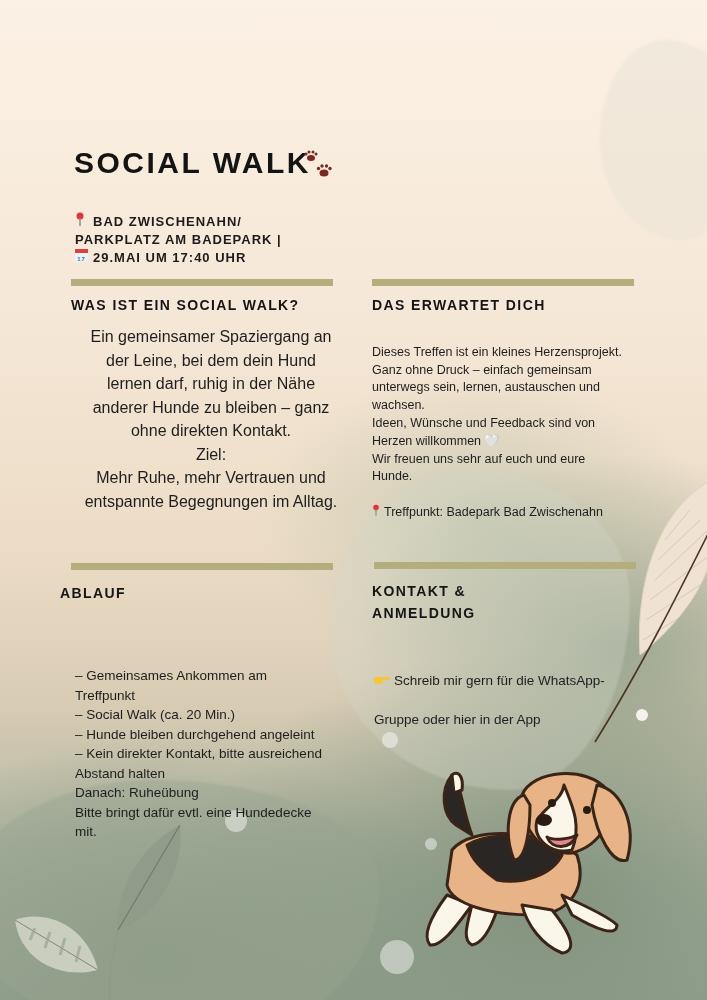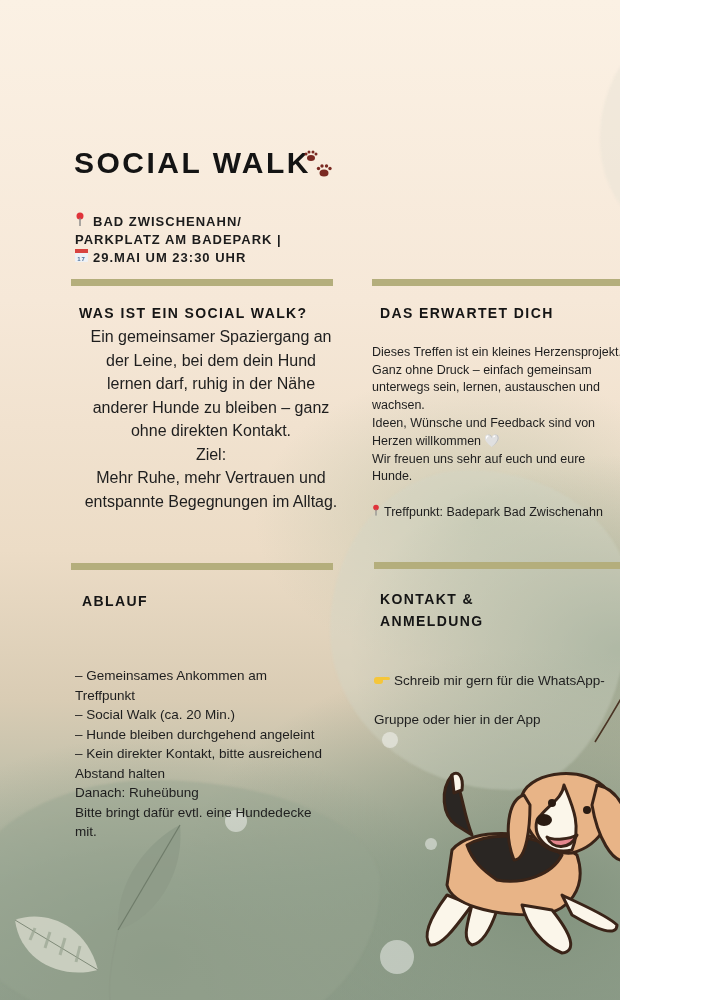--- a/index.html
+++ b/index.html
@@ -1,18 +1,18 @@
 <!DOCTYPE html>
 <html><head>
   <meta charset="utf-8">
   <style>
     html, body { margin: 0; padding: 0; }
     body { width: 707px; height: 1000px; overflow: hidden; font-family: "Liberation Sans", "DejaVu Sans", sans-serif; color: #1a1a1a; }
     .page {
-      position: relative; width: 620px; height: 1000px; overflow: hidden;
+      position: relative; width: 707px; height: 1000px; overflow: hidden;
       background:
         radial-gradient(ellipse 520px 360px at 540px 900px, rgba(128,145,124,0.95), rgba(128,145,124,0) 70%),
         radial-gradient(ellipse 420px 300px at 160px 960px, rgba(135,150,130,0.95), rgba(135,150,130,0) 75%),
         radial-gradient(ellipse 360px 260px at 620px 650px, rgba(150,164,142,0.9), rgba(150,164,142,0) 75%),
         radial-gradient(ellipse 300px 200px at 480px 520px, rgba(190,195,170,0.7), rgba(190,195,170,0) 75%),
         linear-gradient(180deg, #fbf1e4 0%, #f6e8d8 30%, #ecdcc6 55%, #d9ccb4 70%, #a7b29f 88%, #95a391 100%);
     }
     .stone {
       position: absolute; border-radius: 46% 54% 40% 60% / 50% 40% 60% 50%;
       background: rgba(210,214,200,0.35); filter: blur(1px);
@@ -22,21 +22,21 @@
 
     .title {
       position: absolute; left: 74px; top: 146px; margin: 0;
       font-size: 30px; font-weight: 700; letter-spacing: 2.5px; color: #141414;
     }
     .paw { position: absolute; left: 302px; top: 150px; }
     .meta { position: absolute; left: 75px; top: 212px; font-size: 13px; font-weight: 700; letter-spacing: 1px; line-height: 18px; color: #1c1c1c; }
     .meta .ico { display: inline-block; width: 12px; margin-right: 6px; }
 
     .bar { position: absolute; height: 7px; background: #b4ae7c; }
-    .sec-title { position: absolute; margin: 8px; font-size: 14px; font-weight: 700; letter-spacing: 1.4px; color: #151515; line-height: 22px; }
+    .sec-title { position: absolute; margin: 0; font-size: 14px; font-weight: 700; letter-spacing: 1.4px; color: #151515; line-height: 22px; }
     .text-lg { position: absolute; font-size: 16px; line-height: 23.5px; color: #1e1e1e; white-space: pre-line; }
     .text-sm { position: absolute; font-size: 12.5px; line-height: 17.8px; color: #1e1e1e; white-space: pre-line; }
     .text-md { position: absolute; font-size: 13.5px; line-height: 19.5px; color: #1e1e1e; white-space: pre-line; }
     .inline-ico { display: inline-block; margin-right: 4px; }
 
     .feather { position: absolute; left: 590px; top: 470px; }
     .leaves { position: absolute; left: 0; top: 810px; }
     .dog { position: absolute; left: 412px; top: 765px; }
   </style>
 </head>
@@ -79,21 +79,21 @@
       </span><span>BAD ZWISCHENAHN/</span>
     </div>
     <div>PARKPLATZ AM BADEPARK |</div>
     <div>
       <span class="ico">
         <svg width="13" height="13" viewBox="0 0 13 13">
             <rect x="0" y="0" width="13" height="13" rx="1" fill="#eef1f5"></rect>
             <rect x="0" y="0" width="13" height="4" fill="#d8433f"></rect>
             <text x="6.5" y="11.5" font-size="6" text-anchor="middle" fill="#4a6f9a" font-family="Liberation Sans, sans-serif">17</text>
           </svg>
-      </span><span>29.MAI UM 23:30 UHR</span>
+      </span><span>29.MAI UM 17:40 UHR</span>
     </div>
   </div>
 
   <div class="bar" style="left:71px; top:279px; width:262px;"></div>
   <h2 class="sec-title" style="left:71px; top:294px;">WAS IST EIN SOCIAL WALK?</h2>
   <div class="text-lg" style="left:71px; top:325px; width:280px;text-align:center;">Ein gemeinsamer Spaziergang an
 der Leine, bei dem dein Hund
 lernen darf, ruhig in der Nähe
 anderer Hunde zu bleiben – ganz
 ohne direkten Kontakt.
@@ -112,21 +112,21 @@
 Herzen willkommen 🤍
 Wir freuen uns sehr auf euch und eure
 Hunde.</div>
     <div><span class="inline-ico"><svg width="8" height="12" viewBox="0 0 10 14">
             <circle cx="5" cy="4" r="3.5" fill="#e0333a"></circle>
             <rect x="4.3" y="6" width="1.4" height="8" fill="#888"></rect>
           </svg></span><span>Treffpunkt: Badepark Bad Zwischenahn</span></div>
   </div>
 
   <div class="bar" style="left:71px; top:563px; width:262px;"></div>
-  <h2 class="sec-title" style="left:74px; top:582px;">ABLAUF</h2>
+  <h2 class="sec-title" style="left:60px; top:582px;">ABLAUF</h2>
   <div class="text-md" style="left:75px; top:666px; width:285px;">– Gemeinsames Ankommen am
 Treffpunkt
 – Social Walk (ca. 20 Min.)
 – Hunde bleiben durchgehend angeleint
 – Kein direkter Kontakt, bitte ausreichend
 Abstand halten
  Danach: Ruheübung
 Bitte bringt dafür evtl. eine Hundedecke
 mit.</div>
 

